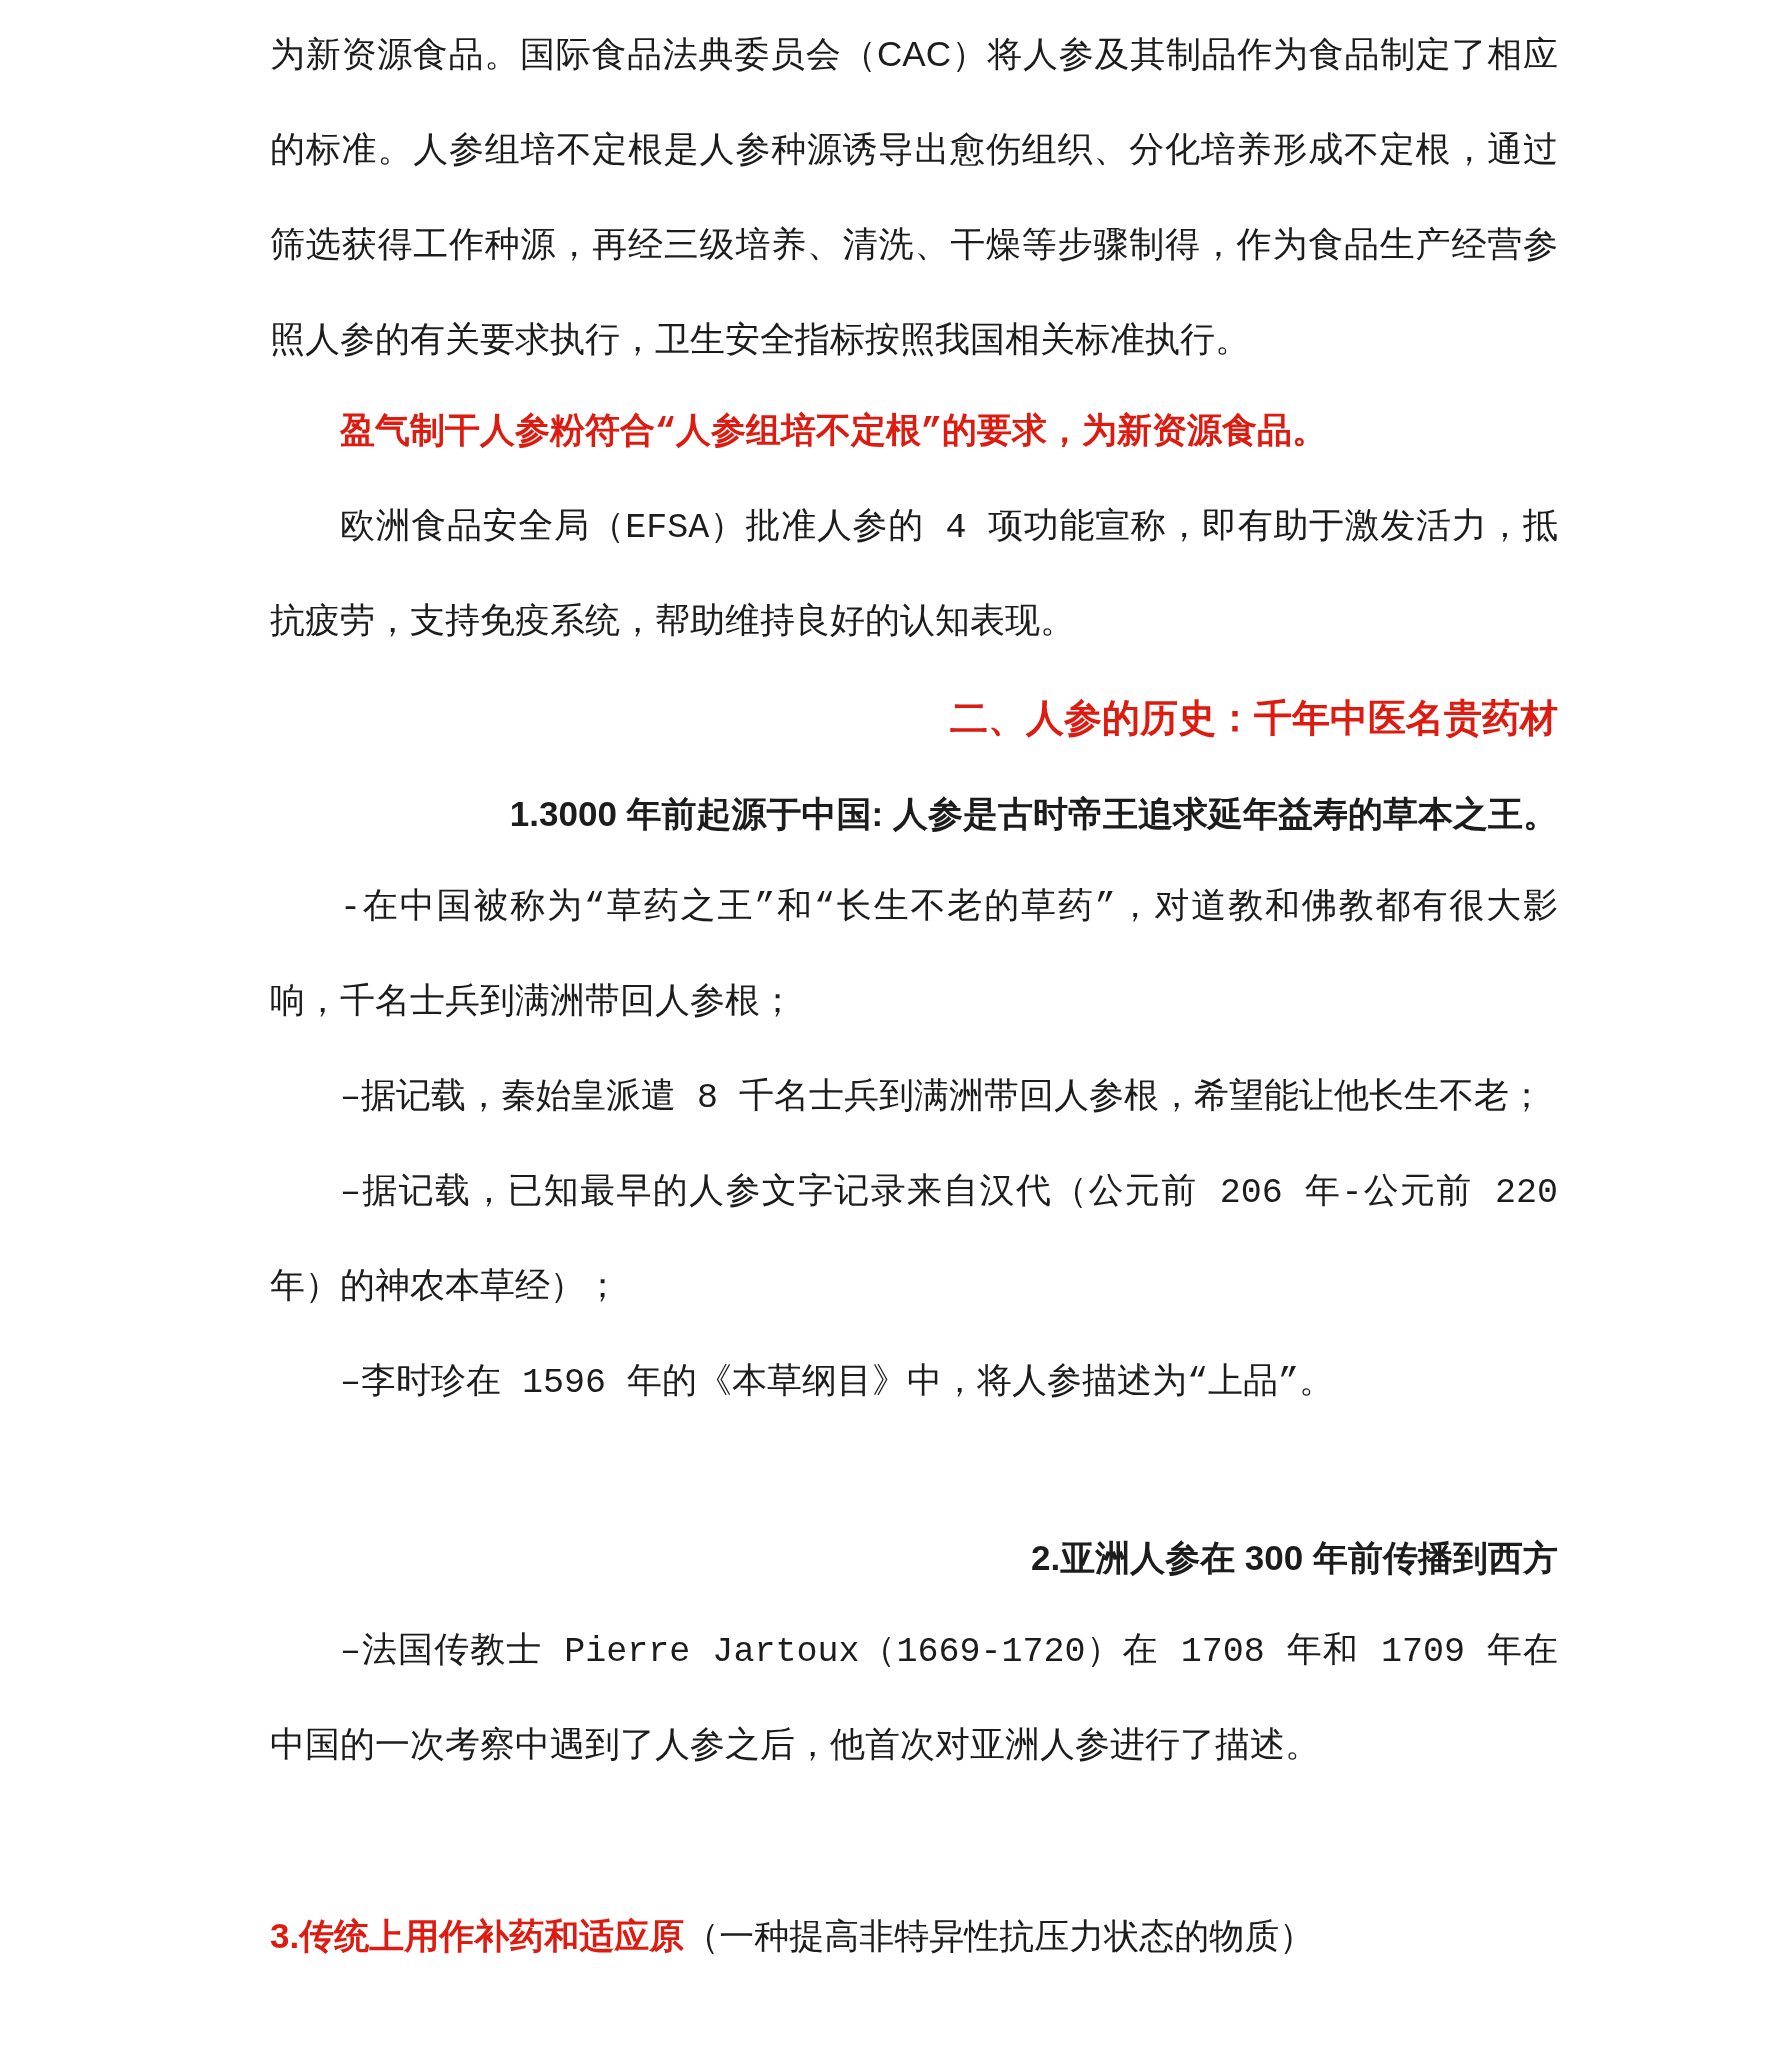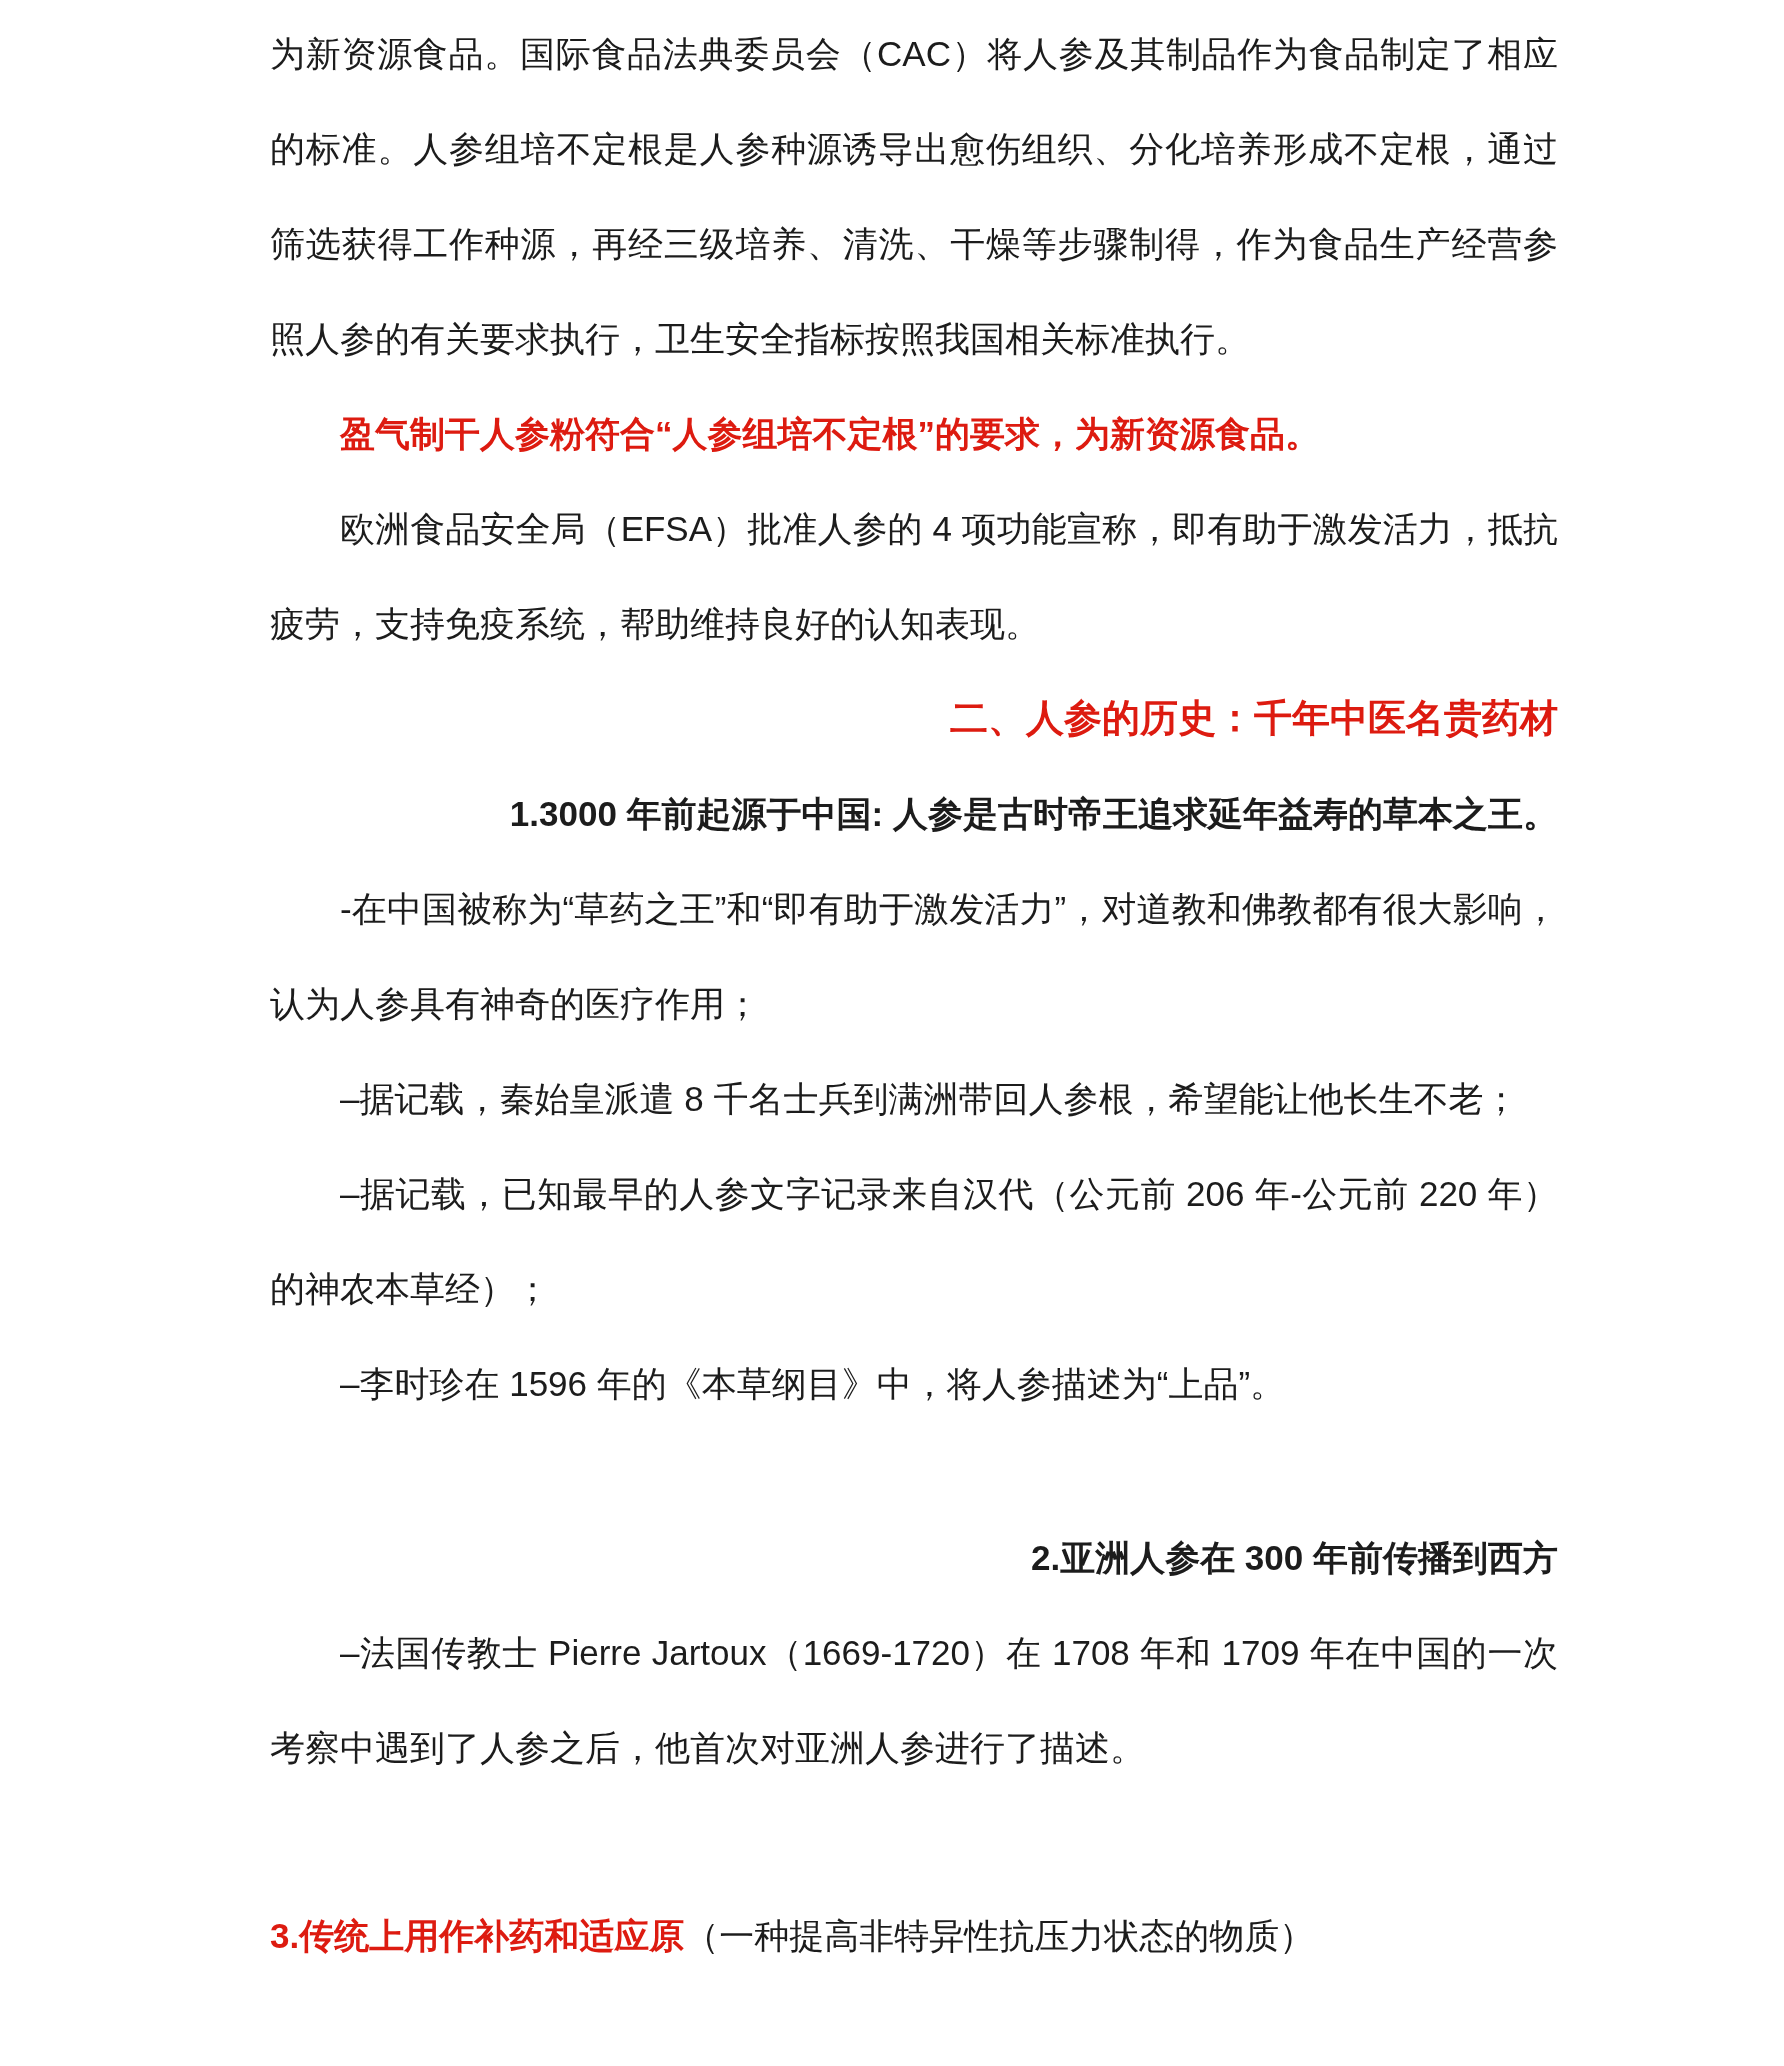--- a/index.html
+++ b/index.html
@@ -22,21 +22,21 @@
     font-family:"Liberation Sans", sans-serif;
     color:var(--ink);
     font-size:35px;
     line-height:95px;
     text-align:justify;
   }
   .page p{
     margin:0;
     padding:0;
   }
-  .indent{ text-indent:2em; }
+  .indent{ text-indent:2em;font-family:Liberation Mono, monospace; }
   .red{ color:var(--red); }
   .bold{ font-weight:bold; }
   .section-heading{
     margin:76px 0 0 0;
     font-size:38px;
     line-height:95px;
     font-weight:bold;
     color:var(--red);
     text-align:right;
   }
@@ -56,21 +56,21 @@
   <p class="body-text">为新资源食品。国际食品法典委员会（CAC）将人参及其制品作为食品制定了相应的标准。人参组培不定根是人参种源诱导出愈伤组织、分化培养形成不定根，通过筛选获得工作种源，再经三级培养、清洗、干燥等步骤制得，作为食品生产经营参照人参的有关要求执行，卫生安全指标按照我国相关标准执行。</p>
 
   <p class="indent red bold">盈气制干人参粉符合“人参组培不定根”的要求，为新资源食品。</p>
 
   <p class="indent">欧洲食品安全局（EFSA）批准人参的 4 项功能宣称，即有助于激发活力，抵抗疲劳，支持免疫系统，帮助维持良好的认知表现。</p>
 
   <p class="section-heading">二、人参的历史：千年中医名贵药材</p>
 
   <p class="subheading">1.3000 年前起源于中国: 人参是古时帝王追求延年益寿的草本之王。</p>
 
-  <p class="indent">-在中国被称为“草药之王”和“即有助于激发活力”，对道教和佛教都有很大影响，认为人参具有神奇的医疗作用；</p>
+  <p class="indent">-在中国被称为“草药之王”和“长生不老的草药”，对道教和佛教都有很大影响，千名士兵到满洲带回人参根；</p>
 
   <p class="indent">–据记载，秦始皇派遣 8 千名士兵到满洲带回人参根，希望能让他长生不老；</p>
 
   <p class="indent">–据记载，已知最早的人参文字记录来自汉代（公元前 206 年-公元前 220 年）的神农本草经）；</p>
 
   <p class="indent">–李时珍在 1596 年的《本草纲目》中，将人参描述为“上品”。</p>
 
   <p class="subheading gap-h3b">2.亚洲人参在 300 年前传播到西方</p>
 
   <p class="indent">–法国传教士 Pierre Jartoux（1669-1720）在 1708 年和 1709 年在中国的一次考察中遇到了人参之后，他首次对亚洲人参进行了描述。</p>

